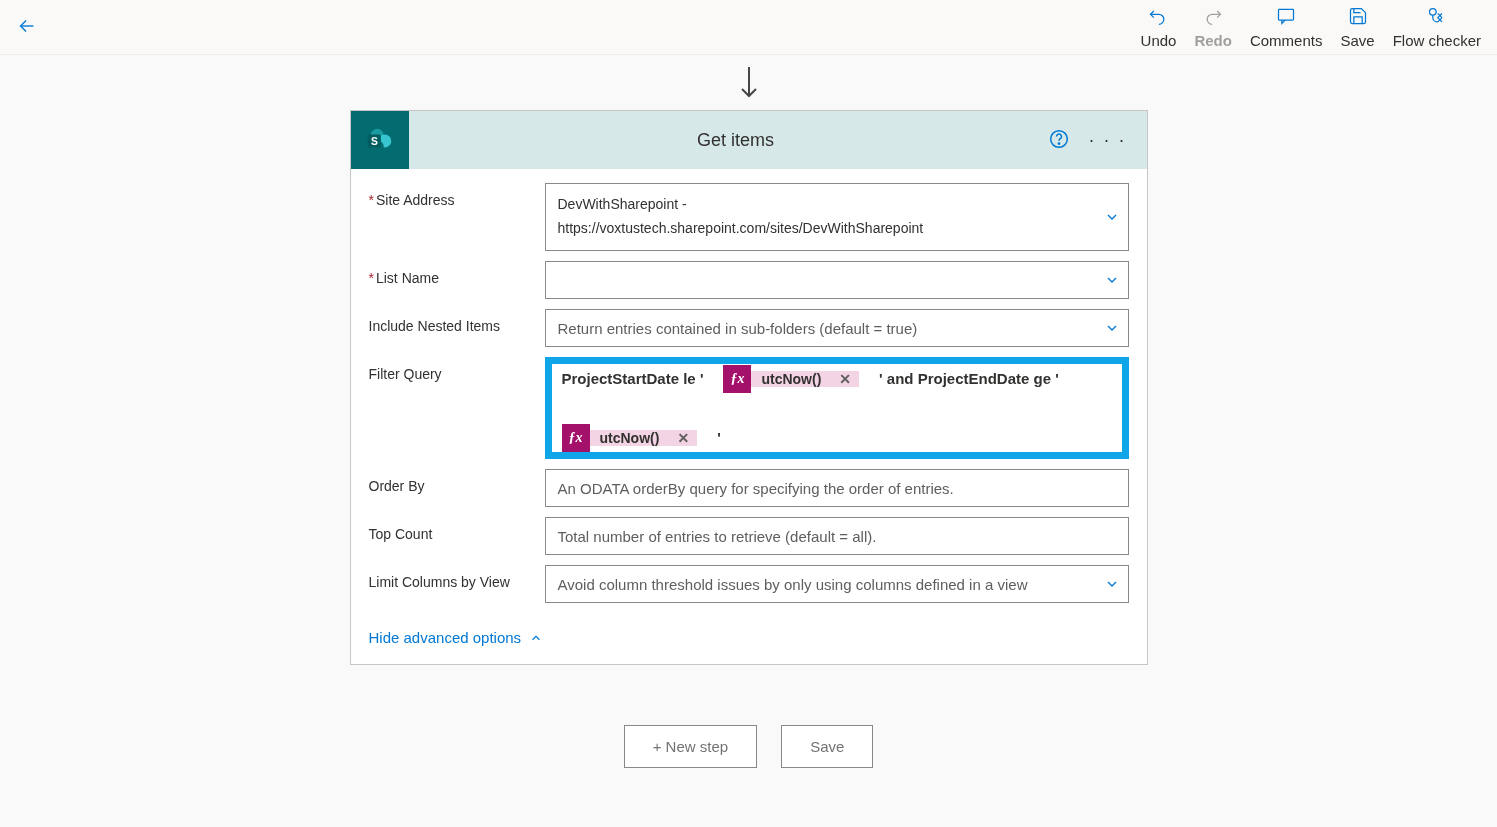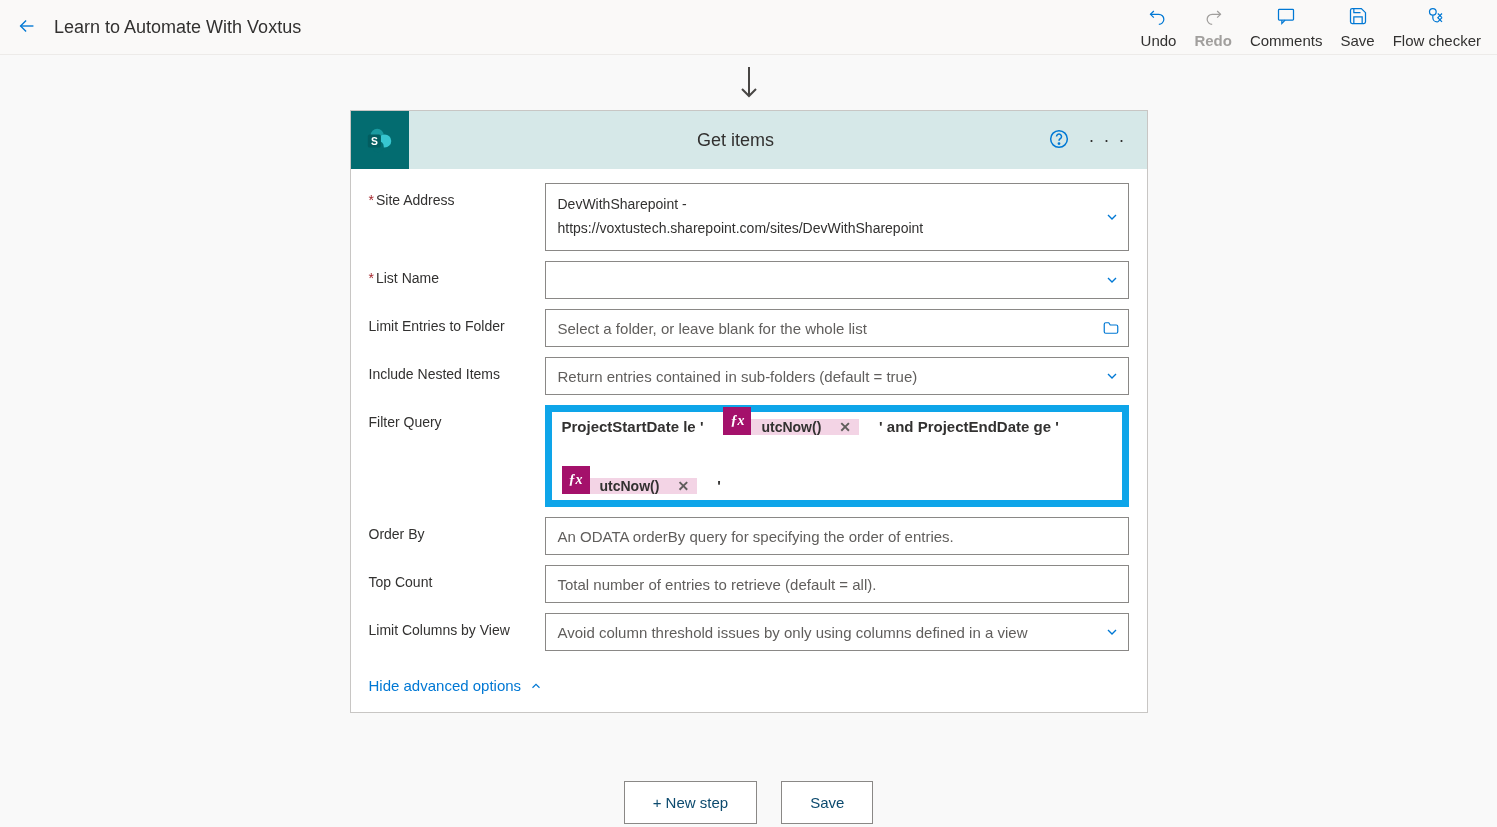--- a/index.html
+++ b/index.html
@@ -99,21 +99,21 @@
     border: 7px solid #0ea5e9;
     background: #fff;
     padding: 6px 10px;
     display: flex; flex-wrap: wrap; align-items: center; gap: 20px;
     font-size: 15px;
     position: relative;
     font-weight: bold;
   }
   .filter-box-wrap { display:flex; flex:1; }
   .token {
-    display: inline-flex; align-items: flex-end;
+    display: inline-flex; align-items: center;
     background: #f3d4e5; height: 16px;
     font-size: 14px;
   }
   .token-fx {
     width: 28px; height: 28px;
     background: #a4116b; color: #fff;
     display: flex; align-items: center; justify-content: center;
     font-style: italic; font-size: 14px; font-family: Georgia, serif;
   }
   .token-label { padding: 0 10px; color: #323130; }
@@ -126,37 +126,35 @@
     color: #0078d4; font-size: 15px;
     padding: 8px 18px 18px; cursor: pointer;
   }
 
   
   .footer-buttons {
     display: flex; gap: 24px; justify-content: center;
   }
   .btn {
     border: 1px solid #8a8886; background: #fff;
-    padding: 12px 28px; font-size: 15px; color: #0c4a6e;
+    padding: 12px 28px; font-size: 15px; color: #737373;
     cursor: pointer;
-    margin-top: 8px;
   }
 </style>
 </head>
 <body>
 
 <div class="topbar">
   <div class="topbar-left">
     <span class="back-icon">
       <svg width="22" height="22" viewBox="0 0 24 24" fill="none" stroke="#0078d4" stroke-width="1.5">
           <path d="M19 12H5"></path>
           <path d="M11 18l-6-6 6-6"></path>
         </svg>
     </span>
-    <span class="flow-title">Learn to Automate With Voxtus</span>
   </div>
   <div class="topbar-right">
     <button class="topbar-button">
       <svg width="20" height="20" viewBox="0 0 24 24" fill="none" stroke="#0078d4" stroke-width="1.5">
           <path d="M3 10h10a6 6 0 1 1 0 12"></path>
           <path d="M7 6l-4 4 4 4"></path>
         </svg>
       <span>Undo</span>
     </button>
     <button class="topbar-button disabled">
@@ -248,31 +246,20 @@
         <div class="form-label"><span class="req">*</span><span>List Name</span></div>
         <div class="form-control">
           <span class="chevron-btn">
             <svg width="16" height="16" viewBox="0 0 24 24" fill="none" stroke="#0078d4" stroke-width="2">
                 <path d="M6 9l6 6 6-6"></path>
               </svg>
           </span>
         </div>
       </div>
 
-      <div class="form-row">
-        <div class="form-label">Limit Entries to Folder</div>
-        <div class="form-control">
-          <div class="form-control-content ph">Select a folder, or leave blank for the whole list</div>
-          <span class="folder-btn">
-            <svg width="18" height="18" viewBox="0 0 24 24" fill="none" stroke="#0078d4" stroke-width="1.6">
-                <path d="M3 7a2 2 0 0 1 2-2h4l2 3h8a2 2 0 0 1 2 2v7a2 2 0 0 1-2 2H5a2 2 0 0 1-2-2V7z"></path>
-              </svg>
-          </span>
-        </div>
-      </div>
 
       <div class="form-row">
         <div class="form-label">Include Nested Items</div>
         <div class="form-control">
           <div class="form-control-content ph">Return entries contained in sub-folders (default = true)</div>
           <span class="chevron-btn">
             <svg width="16" height="16" viewBox="0 0 24 24" fill="none" stroke="#0078d4" stroke-width="2">
                 <path d="M6 9l6 6 6-6"></path>
               </svg>
           </span>

